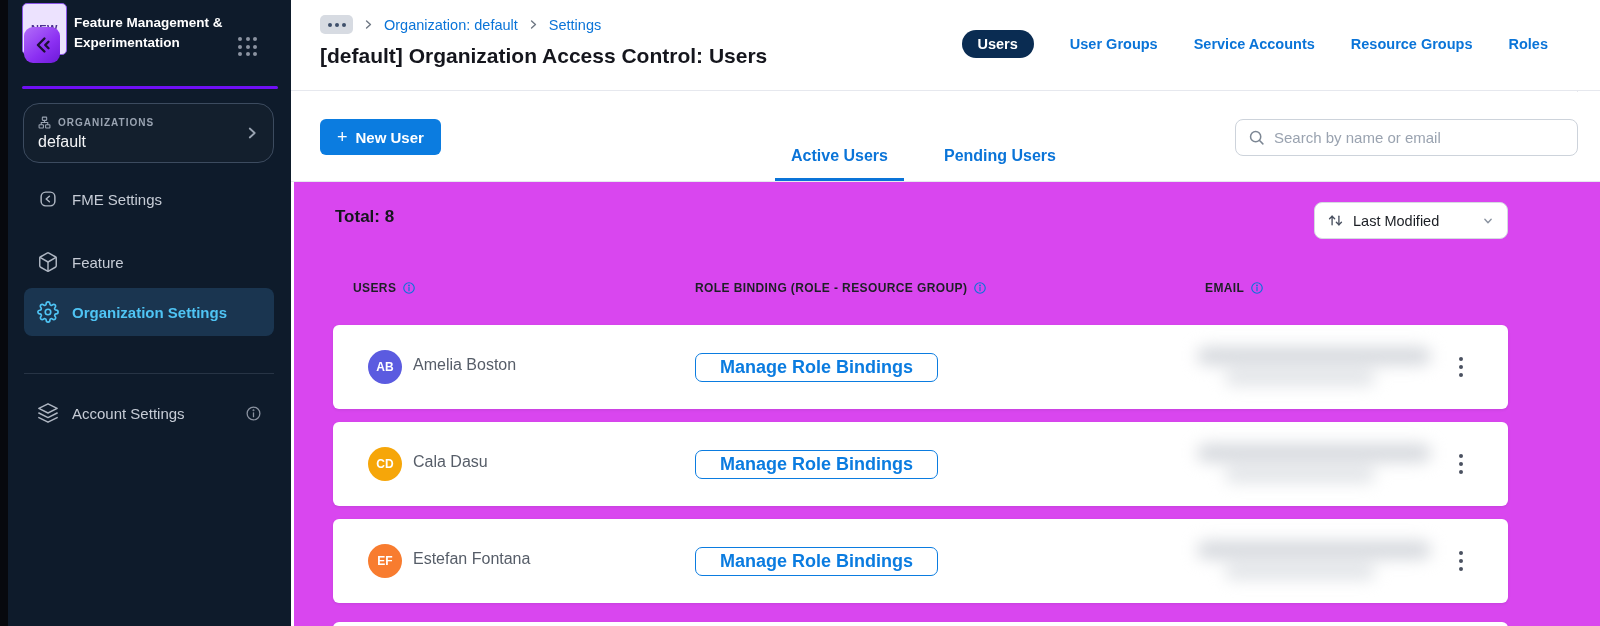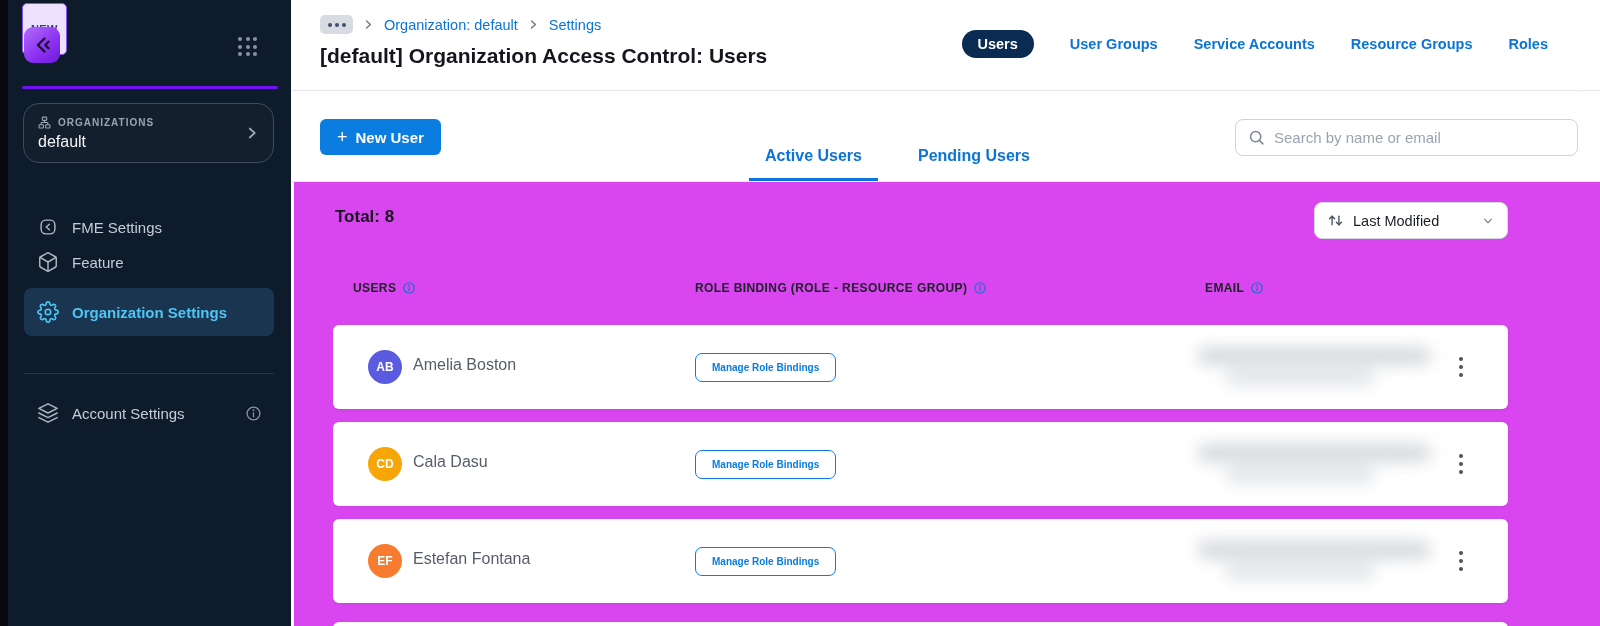--- a/index.html
+++ b/index.html
@@ -51,21 +51,21 @@
   .nav-pills { position:absolute; right:52px; top:30px; display:flex; align-items:center; gap:36px; }
   .nav-link { color:#0a74d8; font-size:14.5px; font-weight:600; cursor:pointer; white-space:nowrap; }
   .nav-pill-active { background:#0a2c52; color:#ffffff; font-size:14.5px; font-weight:700;
     padding:6px 16px; border-radius:17px; cursor:pointer; }
 
   .toolbar-band { position:absolute; left:0; top:92px; width:100%; height:90px; background:#fff; border-bottom:1px solid #e6e8ee; }
   .new-user-btn { position:absolute; left:29px; top:27px; height:36px; background:#0b7ce0; color:#fff;
     border:none; border-radius:6px; font-family:inherit; font-size:15px; font-weight:700;
     display:flex; align-items:center; gap:8px; padding:0 17px; cursor:pointer; }
   .new-user-btn .plus { font-size:18px; font-weight:400; line-height:1; }
-  .tabs-row { position:absolute; left:458px; bottom:0; display:flex; gap:24px; }
+  .tabs-row { position:absolute; left:484px; bottom:0; display:flex; gap:24px; }
   .tab { padding:0 16px 13px 16px; color:#0a74d8; font-size:16px; font-weight:600; cursor:pointer; border-bottom:3px solid transparent; }
   .tab.active { border-bottom-color:#0a74d8; }
   .search-box { position:absolute; right:22px; top:27px; width:343px; height:37px; border:1px solid #cdd3db;
     border-radius:8px; background:#fff; display:flex; align-items:center; gap:9px; padding:0 12px; }
   .search-box input { border:none; outline:none; flex:1; font-family:inherit; font-size:15px; color:#353c46; background:transparent; }
   .search-box input::placeholder { color:#9aa3b0; }
 
   .content-band { position:absolute; left:3px; top:182px; width:100%; height:444px; background:#d946ef; overflow:hidden; }
   .total { position:absolute; left:41px; top:25px; font-size:17px; font-weight:700; color:#15161d; }
   .sort-btn { position:absolute; left:1020px; top:20px; width:194px; height:37px; background:#fff;
@@ -76,21 +76,21 @@
     font-size:12px; font-weight:700; color:#1d2025; letter-spacing:.4px; }
   .col-users { left:59px; } .col-role { left:401px; } .col-email { left:911px; }
 
   .card { position:absolute; left:39px; width:1175px; height:84px; background:#fff; border-radius:6px;
     box-shadow:0 1px 3px rgba(30,40,60,.10); }
   .card.r0 { top:143px; } .card.r1 { top:240px; } .card.r2 { top:337px; } .card.sliver { top:440px; height:30px; }
   .avatar { position:absolute; left:35px; top:25px; width:34px; height:34px; border-radius:50%;
     color:#fff; font-size:12px; font-weight:700; display:flex; align-items:center; justify-content:center; }
   .row-name { position:absolute; left:80px; top:31px; font-size:16px; color:#565d68; }
   .manage-btn { position:absolute; left:362px; top:28px; height:29px; background:#fff; border:1.5px solid #0b7ce0;
-    border-radius:7px; color:#0b7ce0; font-family:inherit; font-size:10px; font-weight:600; padding:0 16px; cursor:pointer; }
+    border-radius:7px; color:#0b7ce0; font-family:inherit; font-size:18px; font-weight:600; padding:0 24px; cursor:pointer; }
   .blur-wrap { position:absolute; left:858px; top:12px; width:250px; height:60px; filter:blur(8px); }
   .blur-wrap .b1 { position:absolute; left:6px; top:10px; width:234px; height:18px; background:#d5d8dd; border-radius:9px; }
   .blur-wrap .b2 { position:absolute; left:34px; top:34px; width:150px; height:14px; background:#dee1e5; border-radius:7px; }
   .kebab { position:absolute; left:1118px; top:26px; width:20px; height:32px; display:flex; flex-direction:column;
     align-items:center; justify-content:center; gap:3.5px; cursor:pointer; }
   .kebab i { width:4.5px; height:4.5px; border-radius:50%; background:#4a5160; }
 
   svg { display:block; }
 </style>
 </head>
@@ -99,20 +99,21 @@
 <div class="left-rail"></div>
 
 <div class="sidebar">
   <span class="badge-new">NEW</span>
   <div class="logo-sq">
     <svg width="26" height="26" viewBox="0 0 32 32" fill="none" stroke="#1b1133" stroke-width="3" stroke-linecap="round" stroke-linejoin="round">
       <path d="M19 8l-8 8 8 8"></path>
         <path d="M24 12l-4 4 4 4"></path>
     </svg>
   </div>
+  <div class="product-title">Feature Management &amp; Experimentation</div>
   <div class="apps-grid">
     <i></i>
       <i></i>
       <i></i>
       <i></i>
       <i></i>
       <i></i>
       <i></i>
       <i></i>
       <i></i>
@@ -132,21 +133,21 @@
       <span class="org-label">ORGANIZATIONS</span>
     </div>
     <div class="org-value">default</div>
     <span class="org-chevron">
       <svg width="18" height="18" viewBox="0 0 20 20" fill="none" stroke="#9aa4b2" stroke-width="2" stroke-linecap="round" stroke-linejoin="round">
         <polyline points="7.5 5 13 10 7.5 15"></polyline>
       </svg>
     </span>
   </div>
 
-  <div class="side-item" style="top:206px;">
+  <div class="side-item" style="top:178px;">
     <span>
       <svg width="22" height="22" viewBox="0 0 24 24" fill="none" stroke="#aeb6c2" stroke-width="1.6" stroke-linecap="round" stroke-linejoin="round">
         <rect x="4.5" y="4.5" width="15" height="15" rx="5"></rect>
           <path d="M13.5 9l-3.5 3 3.5 3"></path>
       </svg>
     </span>
     <span>FME Settings</span>
   </div>
 
   <div class="side-item" style="top:241px;">

